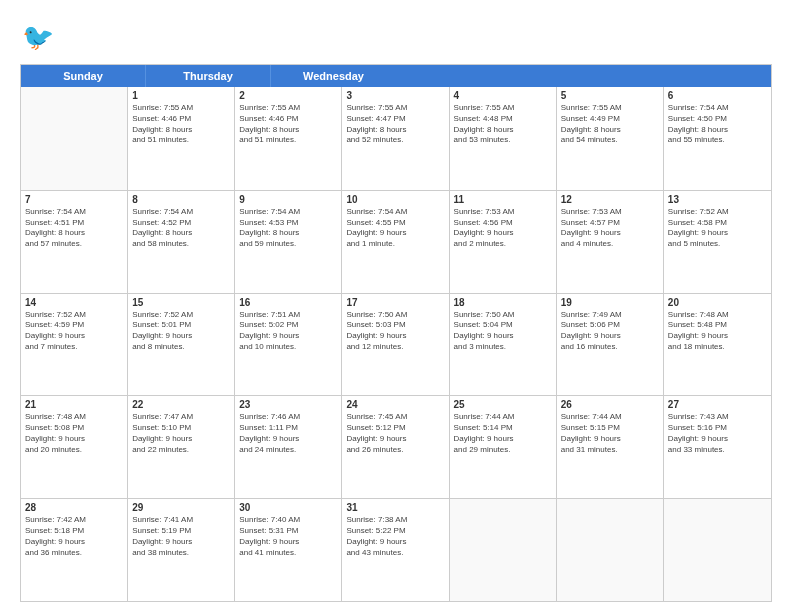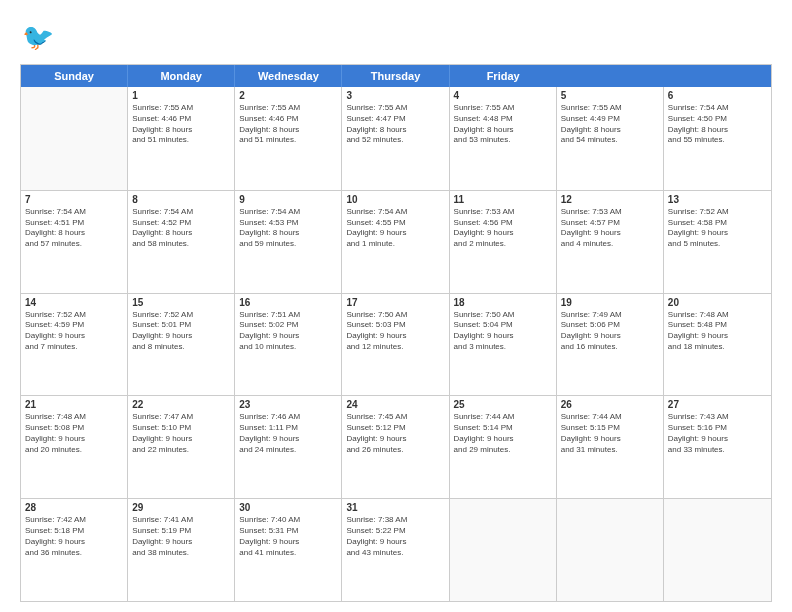--- a/index.html
+++ b/index.html
@@ -48,21 +48,21 @@
       font-style: italic;
     }
     .calendar {
       flex: 1;
       display: flex;
       flex-direction: column;
       border: 1px solid #ccc;
     }
     .cal-header {
       display: grid;
-      grid-template-columns: repeat(7, 1fr);
+      grid-template-columns: repeat(6, 1fr);
       background: #3a7bd5;
     }
     .cal-header-cell {
       color: #fff;
       font-size: 11px;
       font-weight: bold;
       padding: 5px 4px;
       text-align: center;
       border-right: 1px solid #5591e0;
     }
@@ -123,24 +123,22 @@
     </div>
     <div class="title-block">
       <div class="month-title"></div>
       <div class="location-title"></div>
     </div>
   </div>
 
   <div class="calendar">
     <div class="cal-header">
     <div class="cal-header-cell">Sunday</div>
-        <div class="cal-header-cell">Monday</div>
+        <div class="cal-header-cell">Thursday</div>
         <div class="cal-header-cell">Wednesday</div>
-        <div class="cal-header-cell">Thursday</div>
-        <div class="cal-header-cell">Friday</div>
       </div>
     <div class="cal-body">
     <div class="cal-row">
           <div class="cal-cell empty"></div>
           <div class="cal-cell">
             <div class="day-num">1</div>
             <div class="cell-line">Sunrise: 7:55 AM</div>
             <div class="cell-line">Sunset: 4:46 PM</div>
             <div class="cell-line daylight">Daylight: 8 hours</div>
             <div class="cell-line daylight">and 51 minutes.</div>

